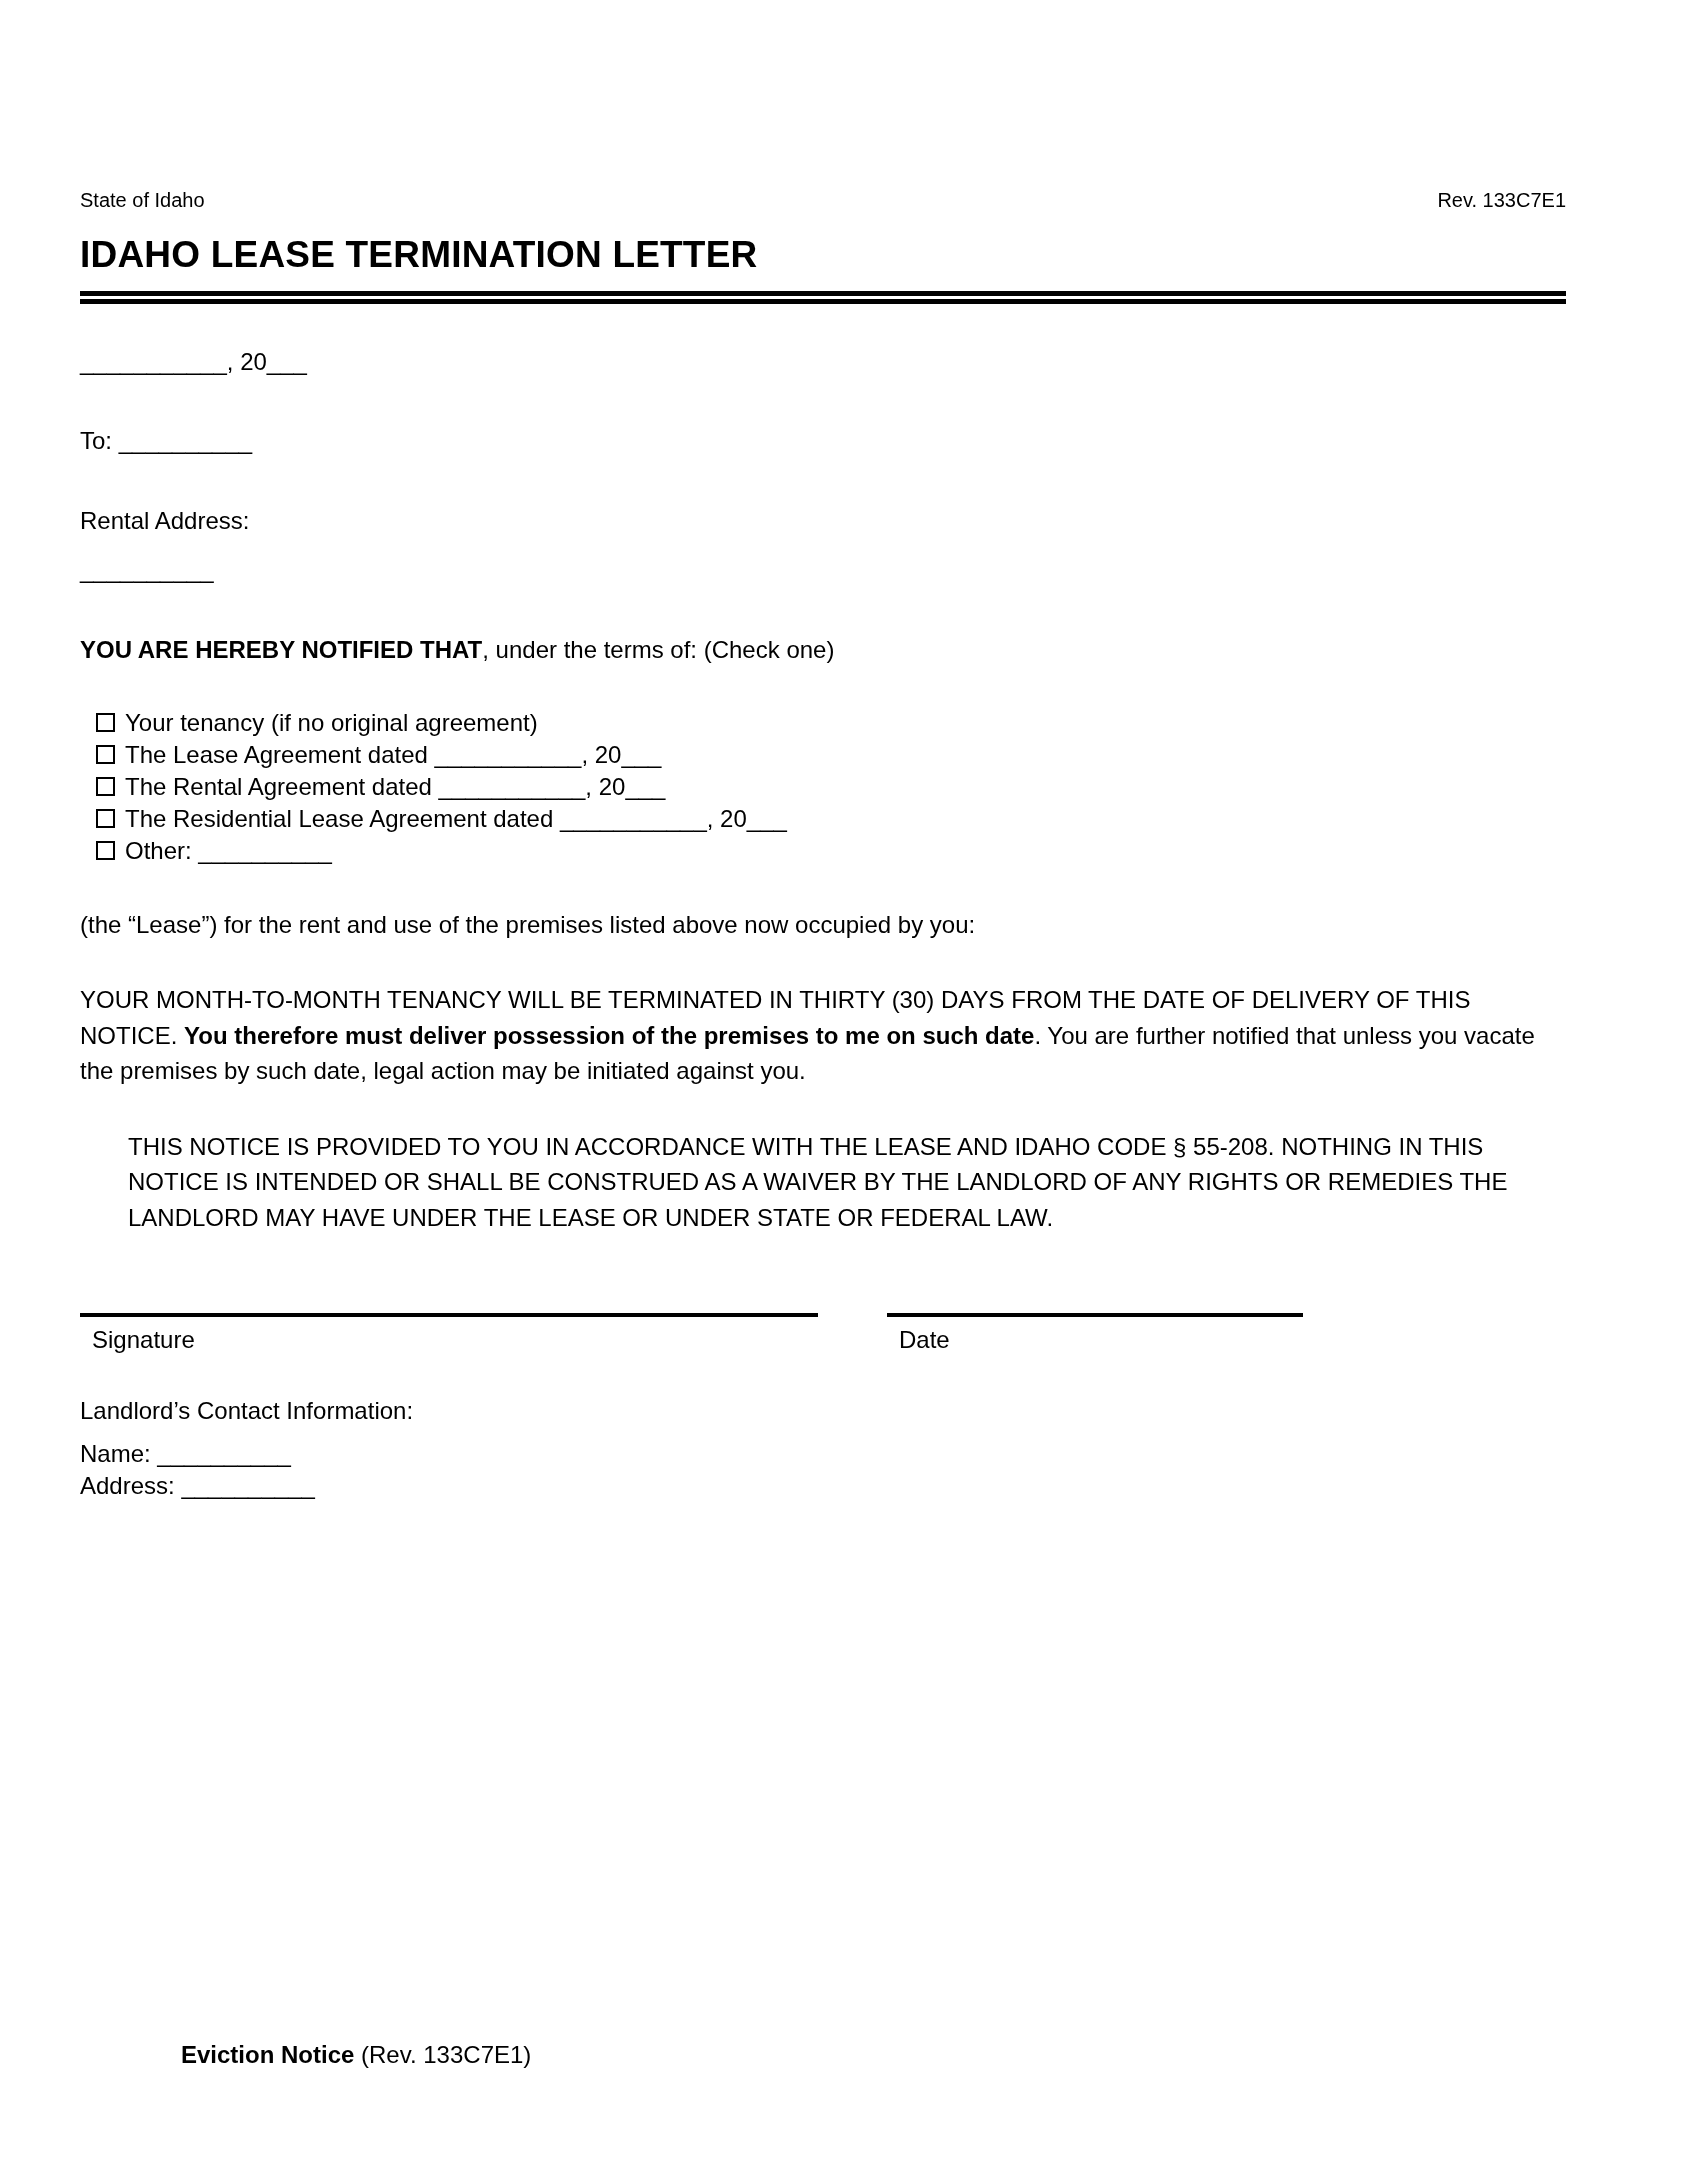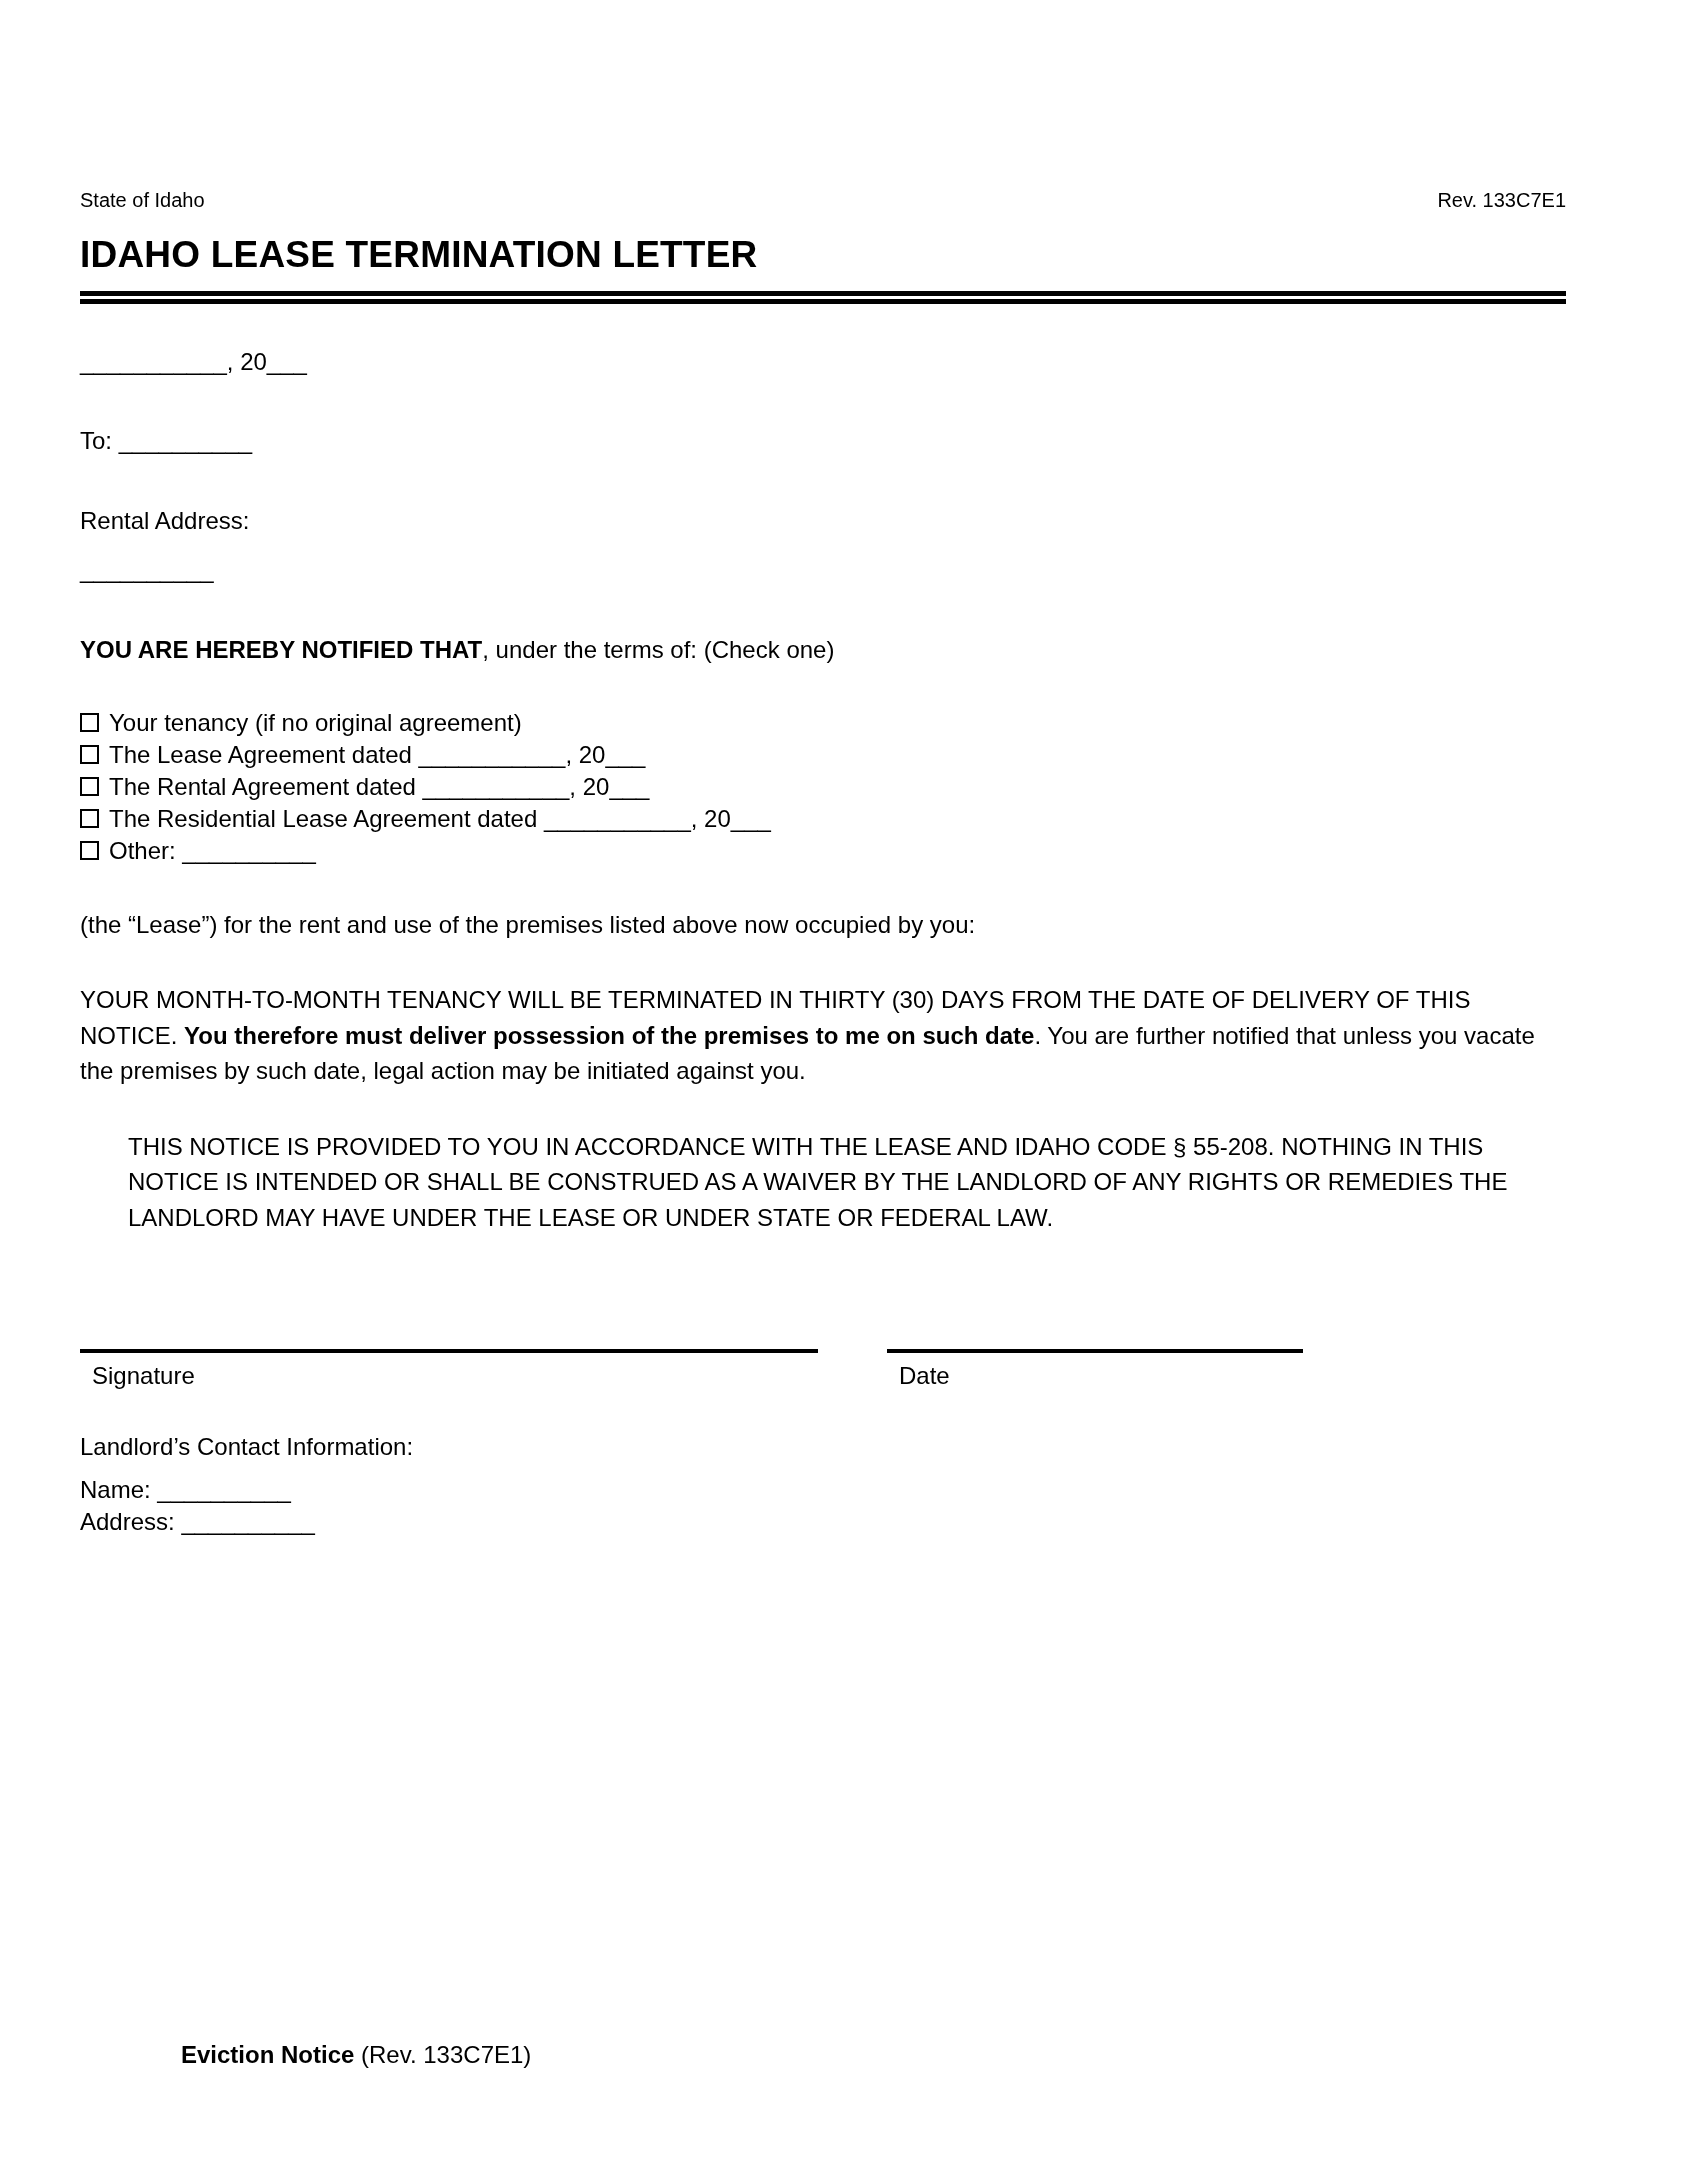--- a/index.html
+++ b/index.html
@@ -58,21 +58,21 @@
 
   .blk { margin-top: 40px; }
 
   .para {
     font-size: 24px;
     line-height: 1.48;
     margin: 0;
   }
 
   .checklist {
-    margin: 0;
+    margin: 16px;
     padding: 0;
     list-style: none;
   }
   .check-item {
     font-size: 24px;
     line-height: 1.33;
     display: block;
     white-space: nowrap;
   }
   .cbox {
@@ -82,21 +82,21 @@
     border: 2px solid #000;
     background: #fff;
     vertical-align: -1px;
     margin-right: 10px;
   }
 
   b, strong { font-weight: bold; }
 
   
   .sig-wrap {
-    margin-top: 114px;
+    margin-top: 78px;
     display: flex;
     align-items: flex-start;
   }
   .sig-col-a { width: 738px; margin-right: 69px; }
   .sig-col-b { width: 416px; }
   .sig-line {
     border-top: 4px solid #000;
     height: 0;
     width: 100%;
   }

